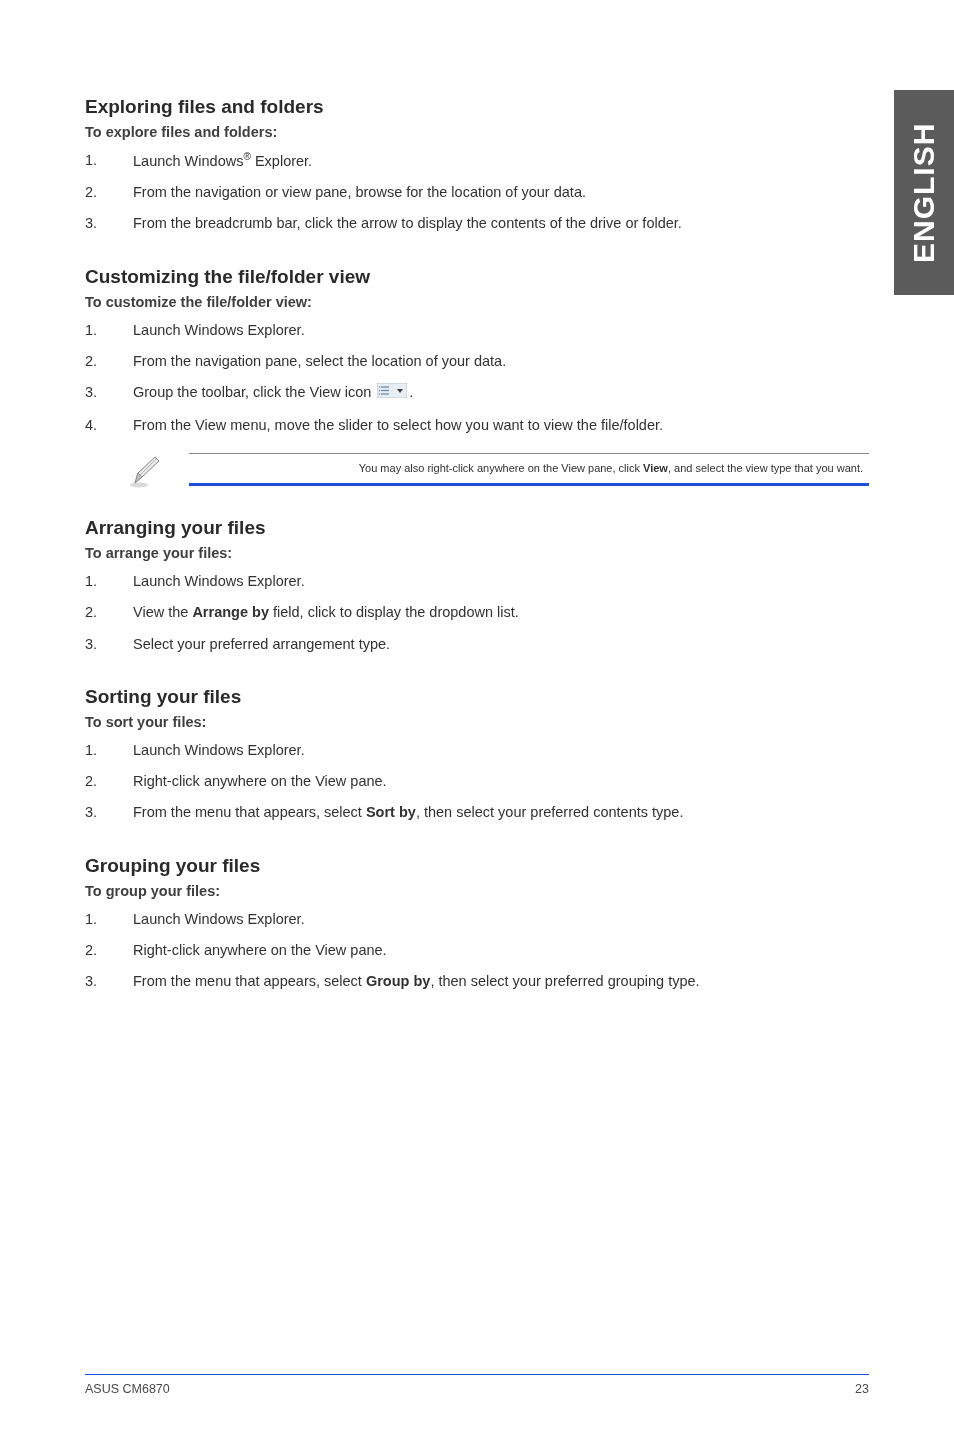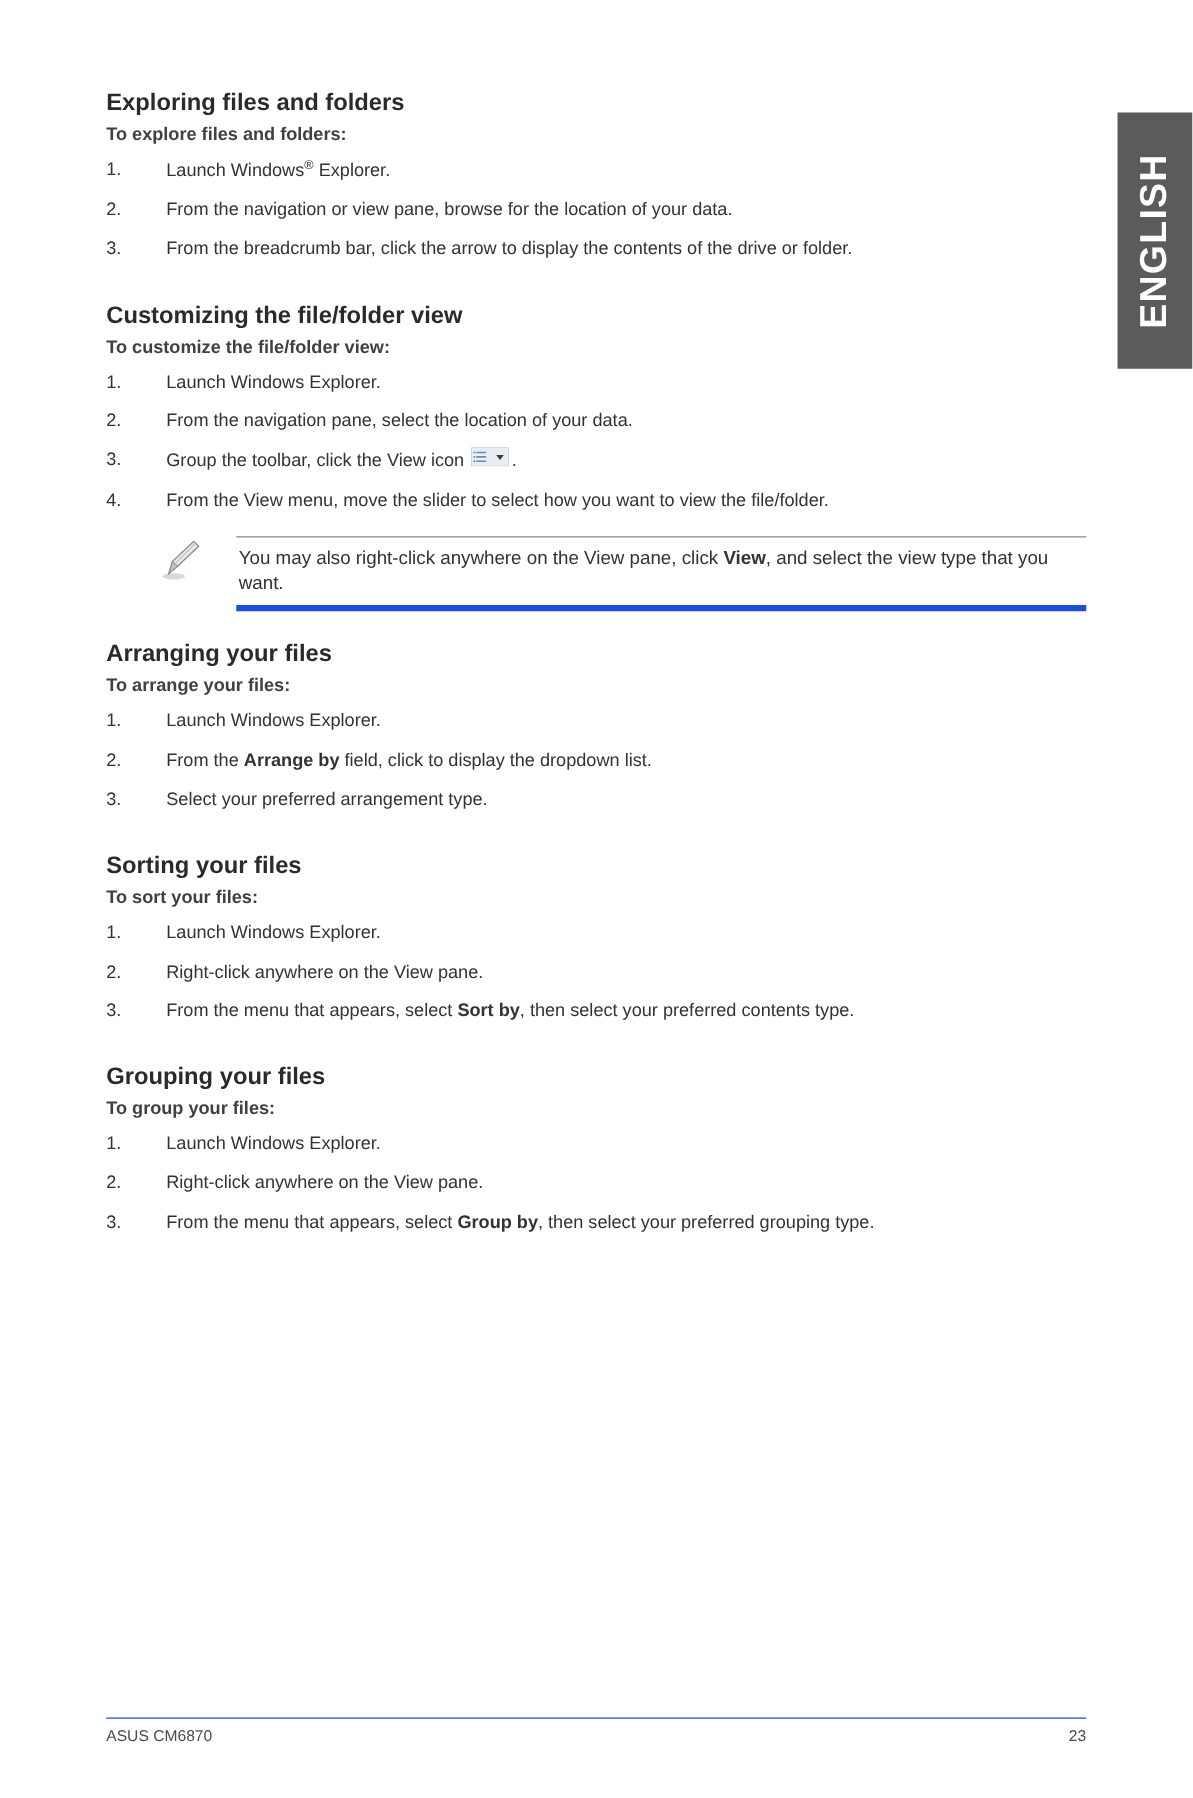--- a/index.html
+++ b/index.html
@@ -11,20 +11,21 @@
     font-family: Arial, Helvetica, sans-serif;
     background: #fff;
     width: 954px;
     height: 1438px;
     position: relative;
     color: #323232;
   }
   .page {
     padding: 64px 85px 0 85px;
     position: relative;
+    margin-top: 24px;
   }
   .side-tab {
     position: absolute;
     right: 0;
     top: 90px;
     width: 60px;
     height: 205px;
     background: #5b5b5b;
     color: #fff;
     font-weight: bold;
@@ -80,24 +81,25 @@
     gap: 28px;
   }
   .note-icon {
     width: 32px;
     flex-shrink: 0;
     padding-top: 2px;
   }
   .note-text {
     flex: 1;
     border-top: 1px solid #888;
-    border-bottom: 5px solid #1d4ed8;
+    border-bottom: 3px solid #1d4ed8;
     padding: 7px 6px 7px 2px;
-    font-size: 15px;
+    font-size: 11px;
     line-height: 1.35;
+    text-align: right;
   }
   .view-icon {
     display: inline-block;
     vertical-align: middle;
     margin: 0 2px;
   }
   .footer {
     position: absolute;
     bottom: 42px;
     left: 85px;
@@ -168,21 +170,21 @@
       <span>You may also right-click anywhere on the View pane, click </span><b>View</b><span>, and select the view type that you want.</span>
     </div>
   </div>
 
   <div class="block">
     <h2 class="section">Arranging your files</h2>
     <h3 class="sub">To arrange your files:</h3>
     <ol>
       <li>Launch Windows Explorer.</li>
       <li>
-        <span>From the </span><b>Arrange by</b><span> field, click to display the dropdown list.</span>
+        <span>View the </span><b>Arrange by</b><span> field, click to display the dropdown list.</span>
       </li>
       <li>Select your preferred arrangement type.</li>
     </ol>
   </div>
 
   <div class="block">
     <h2 class="section">Sorting your files</h2>
     <h3 class="sub">To sort your files:</h3>
     <ol>
       <li>Launch Windows Explorer.</li>

